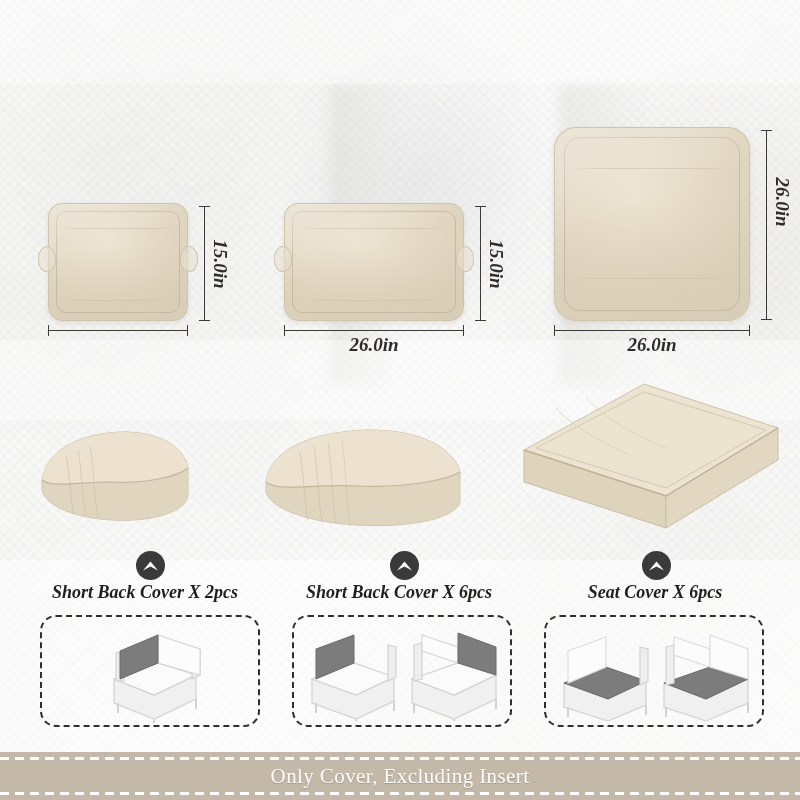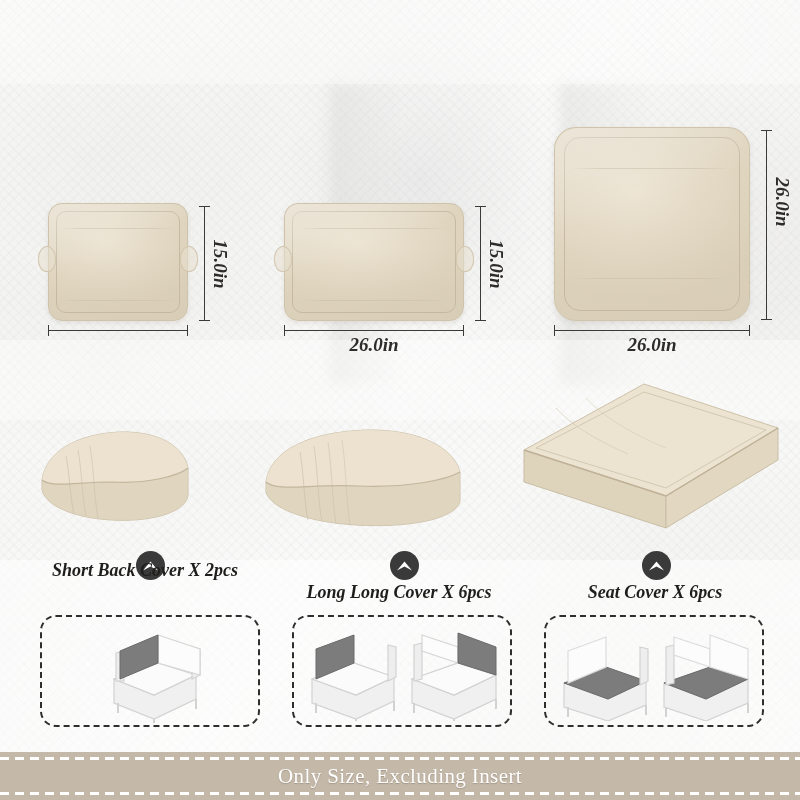--- a/index.html
+++ b/index.html
@@ -269,28 +269,28 @@
       <path d="M40 30 C54 46, 80 62, 112 76" stroke="#d7cbb3" stroke-width="1" fill="none" opacity=".7"></path>
       <path d="M70 20 C86 38, 116 56, 150 70" stroke="#d7cbb3" stroke-width="1" fill="none" opacity=".6"></path>
     </svg>
   </div>
 
   <div class="arrow-circle" style="left:136px; top:551px;">
     <svg width="17" height="12" viewBox="0 0 17 12">
       <path d="M8.5 1.6 L16 10.6 L8.5 6.6 L1 10.6 Z" fill="#ffffff"></path>
     </svg>
   </div>
-  <div class="group-label" style="left:10px; top:560px; width:270px;font-family:Liberation Serif, serif;">Short Back Cover X 2pcs</div>
+  <div class="group-label" style="left:10px; top:582px; width:270px;font-family:Liberation Serif, serif;">Short Back Cover X 2pcs</div>
 
   <div class="arrow-circle" style="left:390px; top:551px;">
     <svg width="17" height="12" viewBox="0 0 17 12">
       <path d="M8.5 1.6 L16 10.6 L8.5 6.6 L1 10.6 Z" fill="#ffffff"></path>
     </svg>
   </div>
-  <div class="group-label" style="left:264px; top:582px; width:270px;">Long Long Cover X 6pcs</div>
+  <div class="group-label" style="left:264px; top:582px; width:270px;">Short Back Cover X 6pcs</div>
 
   <div class="arrow-circle" style="left:642px; top:551px;">
     <svg width="17" height="12" viewBox="0 0 17 12">
       <path d="M8.5 1.6 L16 10.6 L8.5 6.6 L1 10.6 Z" fill="#ffffff"></path>
     </svg>
   </div>
   <div class="group-label" style="left:520px; top:582px; width:270px;">Seat Cover X 6pcs</div>
 
   <div class="dash-box" style="left:40px; top:615px; width:220px; height:112px;">
     <div class="sofa" style="left:54px; top:6px; width:112px; height:100px;">
@@ -357,16 +357,16 @@
         <path d="M24 10 L60 22 L60 40 L24 28 Z" fill="#fcfcfc" stroke="#dcdcdc" stroke-width="1.2"></path>
         <path d="M60 8 L98 22 L98 52 L60 40 Z" fill="#fcfcfc" stroke="#dcdcdc" stroke-width="1.2"></path>
         <path d="M16 80 L16 90 M56 94 L56 94 M98 76 L98 86" stroke="#d2d2d2" stroke-width="2"></path>
       </svg>
     </div>
   </div>
 
   <div class="footer-bar">
     <div class="footer-stitch top"></div>
     <div class="footer-stitch bot"></div>
-    <div class="footer-text">Only Size, Excluding Insert</div>
+    <div class="footer-text">Only Cover, Excluding Insert</div>
   </div>
 
 </div>
 
 </body></html>

